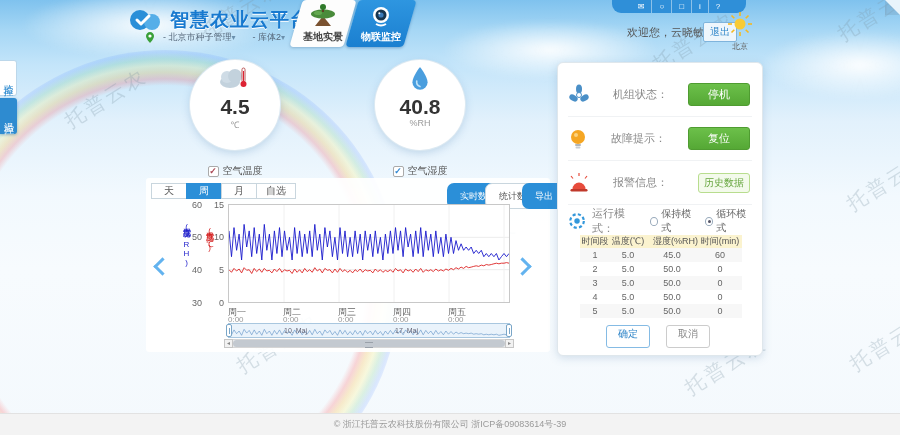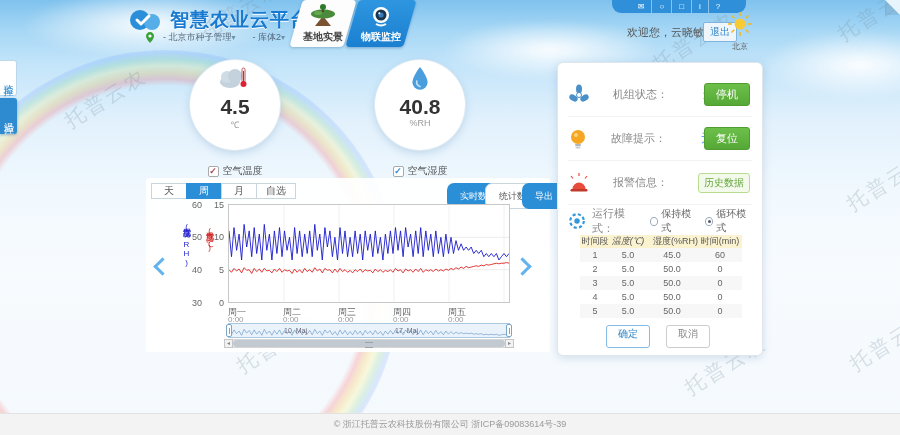--- a/index.html
+++ b/index.html
@@ -95,21 +95,21 @@
   .sb-thumb::after { content:""; position:absolute; left:50%; top:2px; width:8px; height:4px; margin-left:-4px;
     border-top:1px solid #9aa1a9; border-bottom:1px solid #9aa1a9; }
 
   
   .ctrl-panel { position:absolute; left:557px; top:62px; width:206px; height:294px; background:#fff;
     border:1px solid #dfe7ec; border-radius:6px; box-shadow:0 2px 8px rgba(100,140,175,.25); }
   .ctrl-row { position:absolute; left:10px; right:10px; height:44px; display:flex; align-items:center; border-bottom:1px solid #f0f2f4;gap:17px; }
   .ctrl-row .lbl { font-size:11px; color:#888; margin-left:6px; }
   .ctrl-row .val { font-size:12px; color:#3b82f6; margin-left:18px; }
   .ctrl-btn { position:absolute; right:2px; font-size:11px; color:#fff; background:linear-gradient(180deg,#6cc04a,#55a835);
-    border:1px solid #4f9c31; border-radius:3px; width:46px; height:23px; line-height:21px; text-align:center; cursor:pointer; }
+    border:1px solid #4f9c31; border-radius:3px; width:62px; height:23px; line-height:21px; text-align:center; cursor:pointer; }
   .ctrl-btn.light { background:#f3faeb; border:1px solid #b8dd8e; color:#67a63f; width:52px; height:20px; line-height:18px; font-size:10px; }
   .mode-row { position:absolute; left:10px; right:10px; top:141px; height:34px; display:flex; align-items:center; }
   .mode-row .lbl { font-size:11px; color:#888; margin-left:6px; }
   .radio-opt { display:flex; align-items:center; gap:3px; margin-left:8px; font-size:10px; color:#666; cursor:pointer; }
   .radio { width:9px; height:9px; border:1px solid #9ab; border-radius:50%; background:#fff; position:relative; }
   .radio.sel::after { content:""; position:absolute; left:2px; top:2px; width:3px; height:3px; border-radius:50%; background:#556; }
 
   .set-table { position:absolute; left:22px; top:172px; width:162px; border-collapse:collapse; font-size:9px; }
   .set-table th { background:#fbf3cf; color:#555; font-weight:normal; height:13px; }
   .set-table td { color:#666; text-align:center; height:14px; }
@@ -372,21 +372,21 @@
       <span class="radio-opt">
         <span class="radio sel"></span>
         <span>循环模式</span>
       </span>
     </div>
 
     <table class="set-table">
       <thead>
         <tr>
           <th style="width:30px;">时间段</th>
-          <th style="width:36px;font-style:italic;">温度(℃)</th>
+          <th style="width:36px;">温度(℃)</th>
           <th style="width:52px;text-align:right;">湿度(%RH)</th>
           <th style="width:44px;">时间(min)</th>
         </tr>
       </thead>
       <tbody>
         <tr>
           <td>1</td>
             <td>5.0</td>
             <td>45.0</td>
             <td>60</td>

